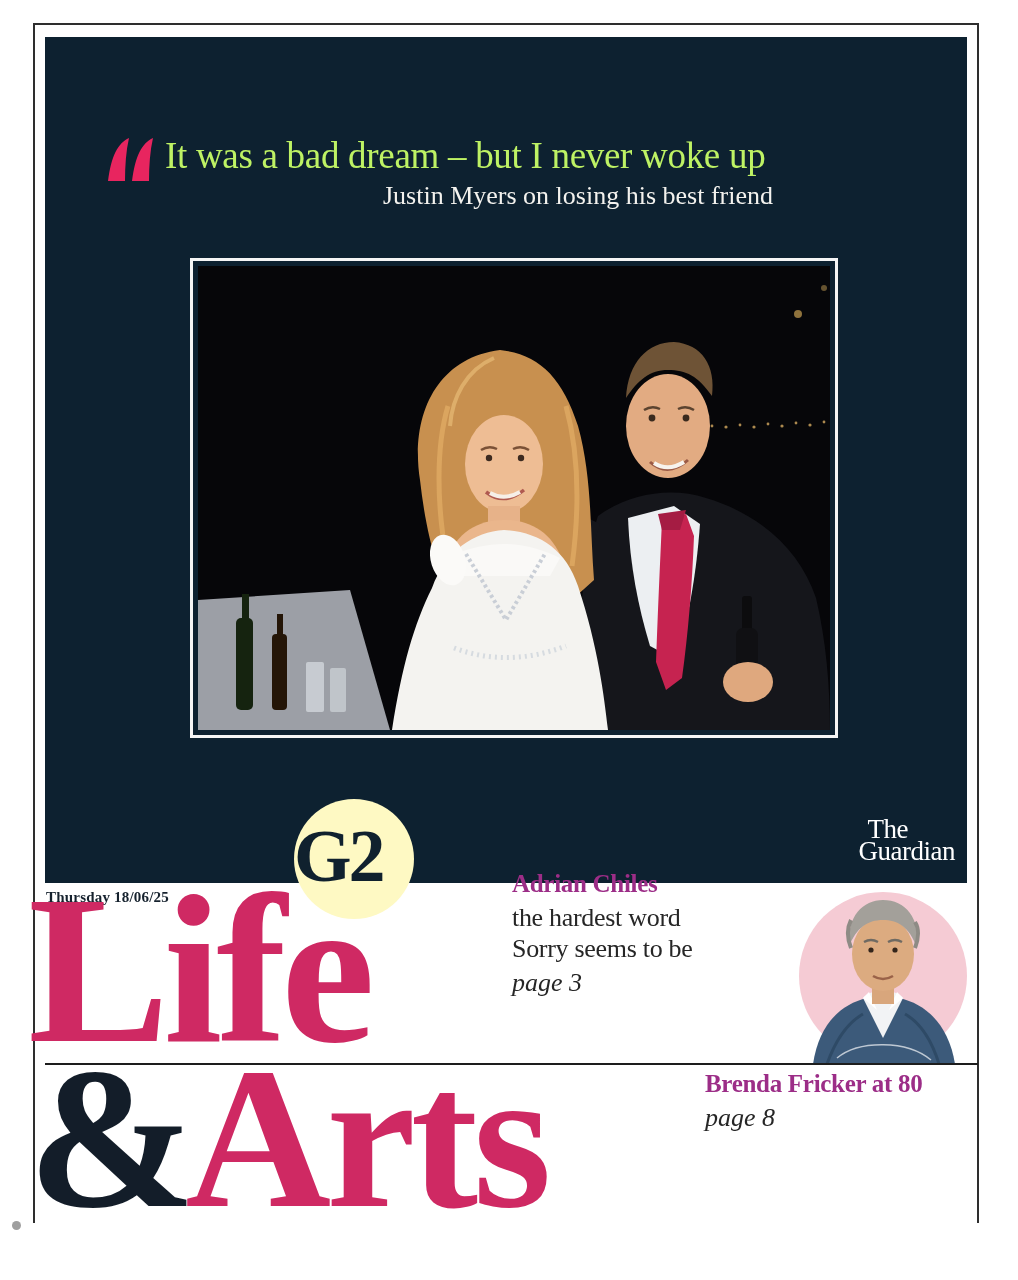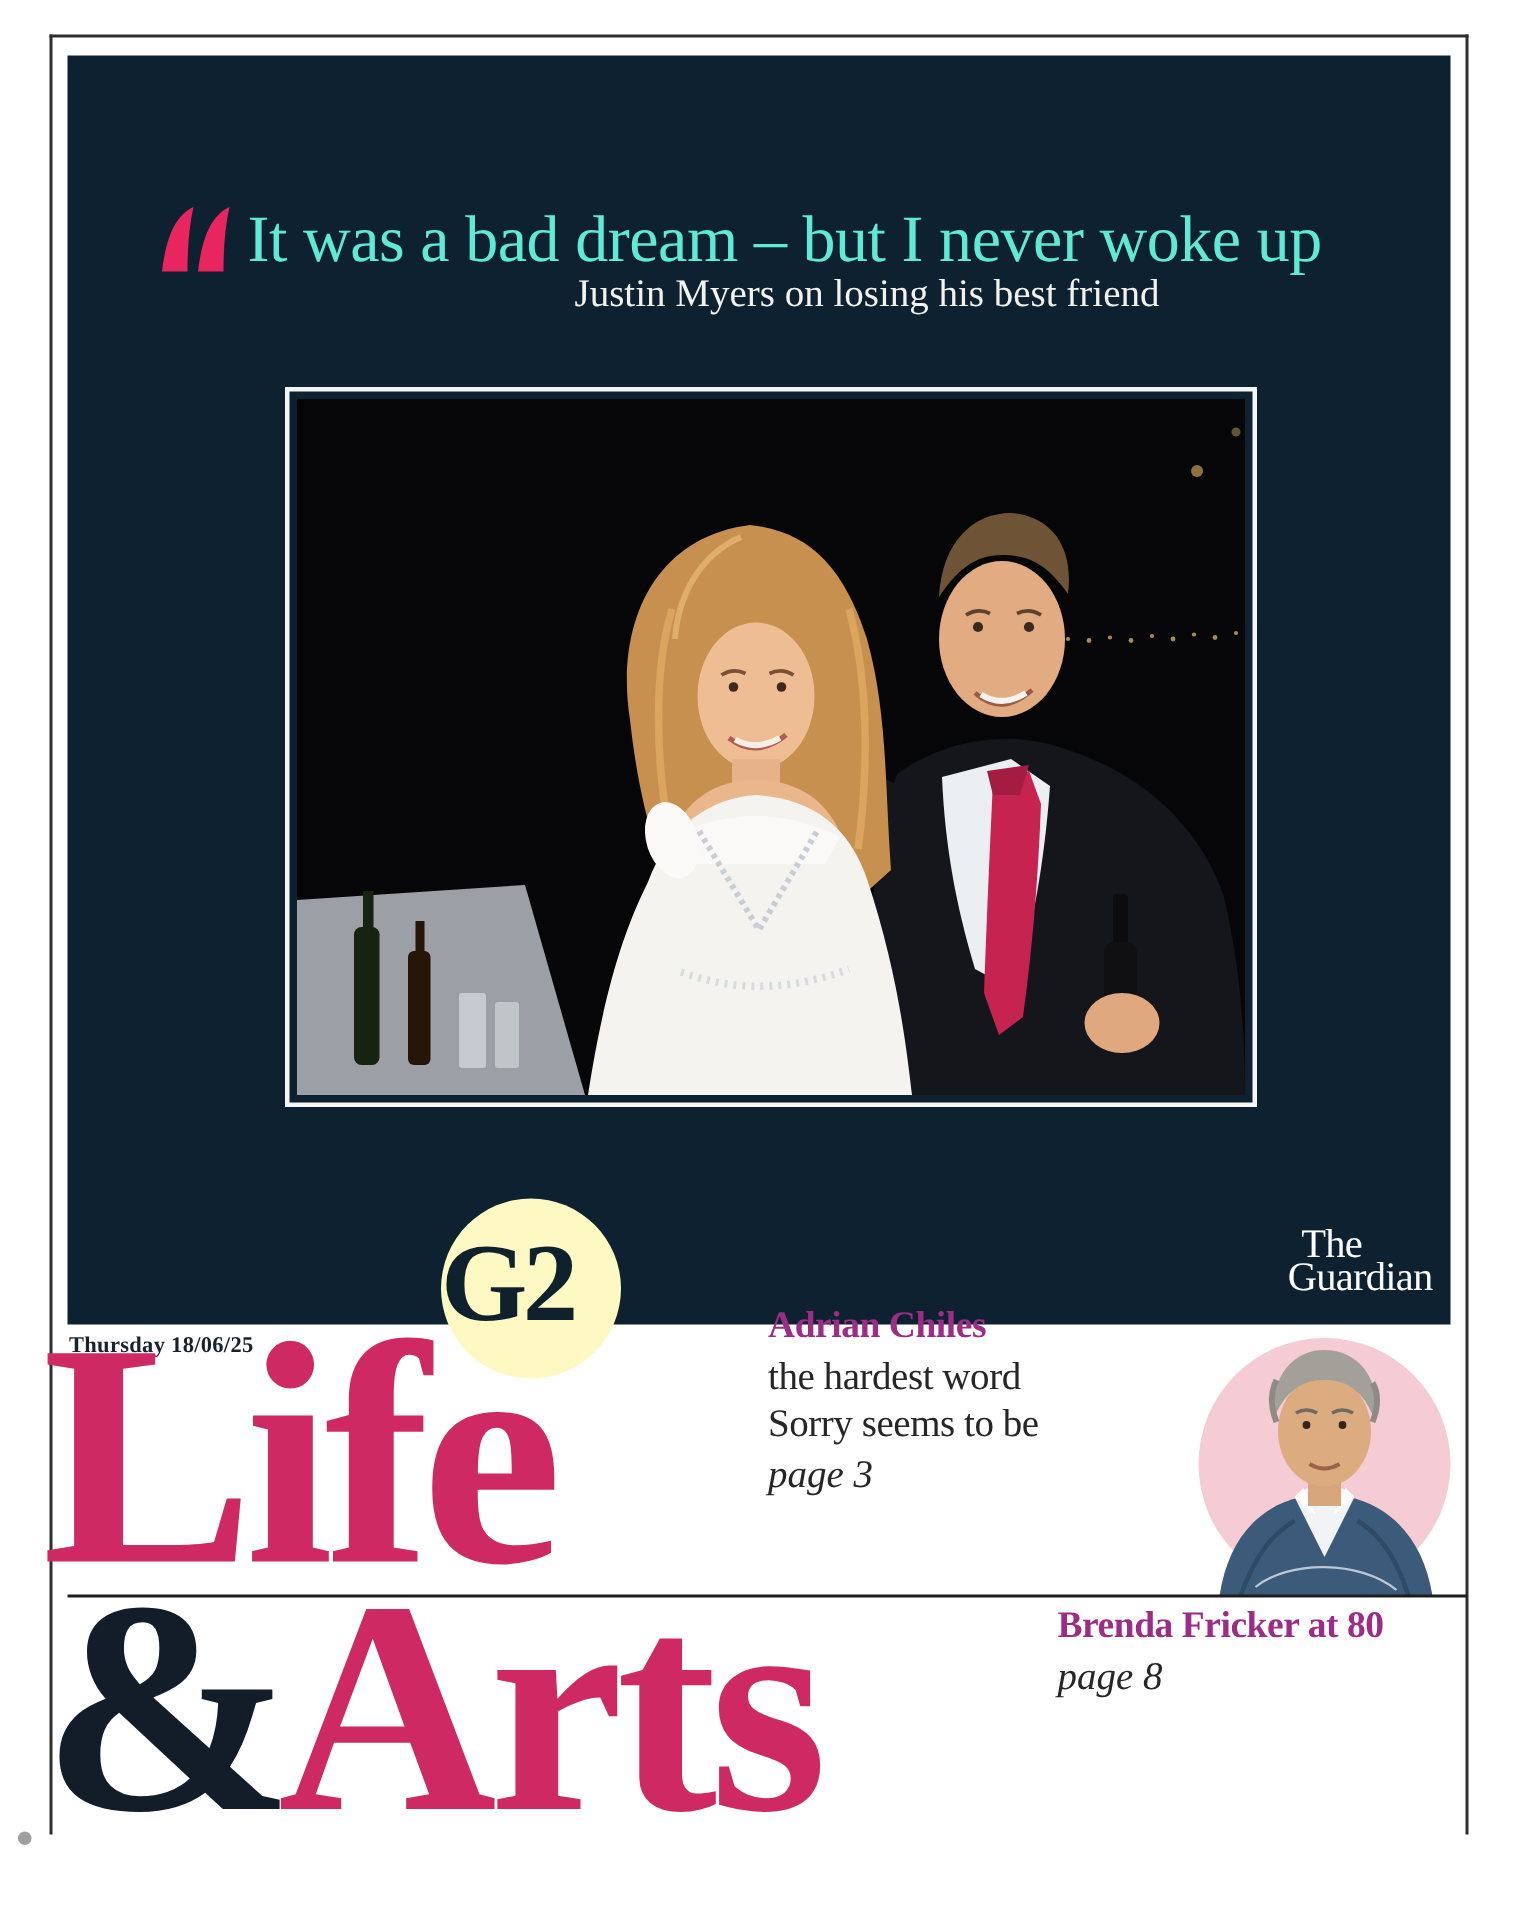--- a/index.html
+++ b/index.html
@@ -20,22 +20,22 @@
   }
 
   
   .navy-panel {
     position:absolute; left:45px; top:37px; width:922px; height:846px;
     background:#0d2130;
   }
   .quote-icon { position:absolute; left:63px; top:101px; }
   .headline {
     position:absolute; left:120px; top:97px; width:790px;
-    font-size:44px; font-weight:normal; letter-spacing:-0.3px;
-    color:#5eead4; white-space:nowrap;
+    font-size:37px; font-weight:normal; letter-spacing:-0.3px;
+    color:#bef264; white-space:nowrap;
   }
   .standfirst {
     position:absolute; left:338px; top:144px;
     font-size:26px; color:#f3f2ee; white-space:nowrap;
   }
   .cover-photo {
     position:absolute; left:145px; top:221px; width:648px; height:480px;
     border:3px solid #f5f5f5; padding:5px; background:#0d2130;
   }
   .cover-photo svg { display:block; width:632px; height:464px; background:#060609; }

